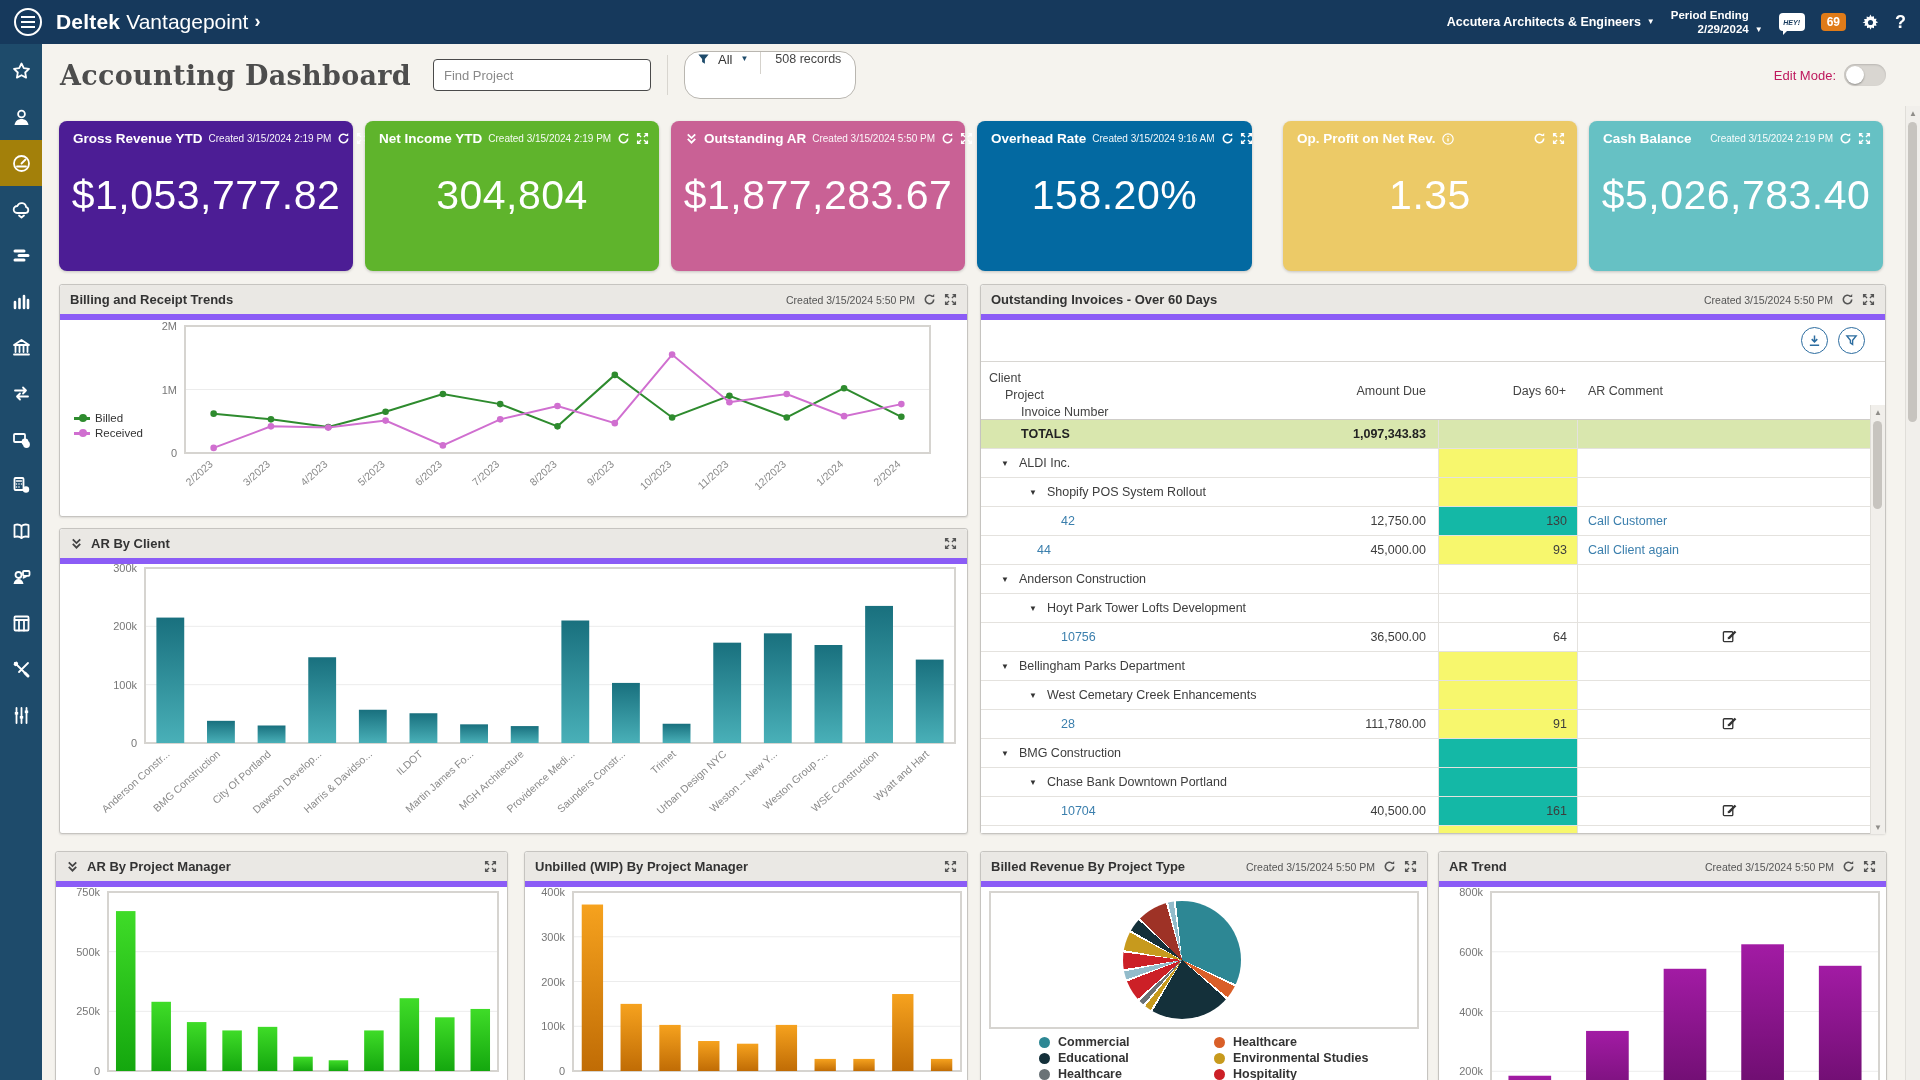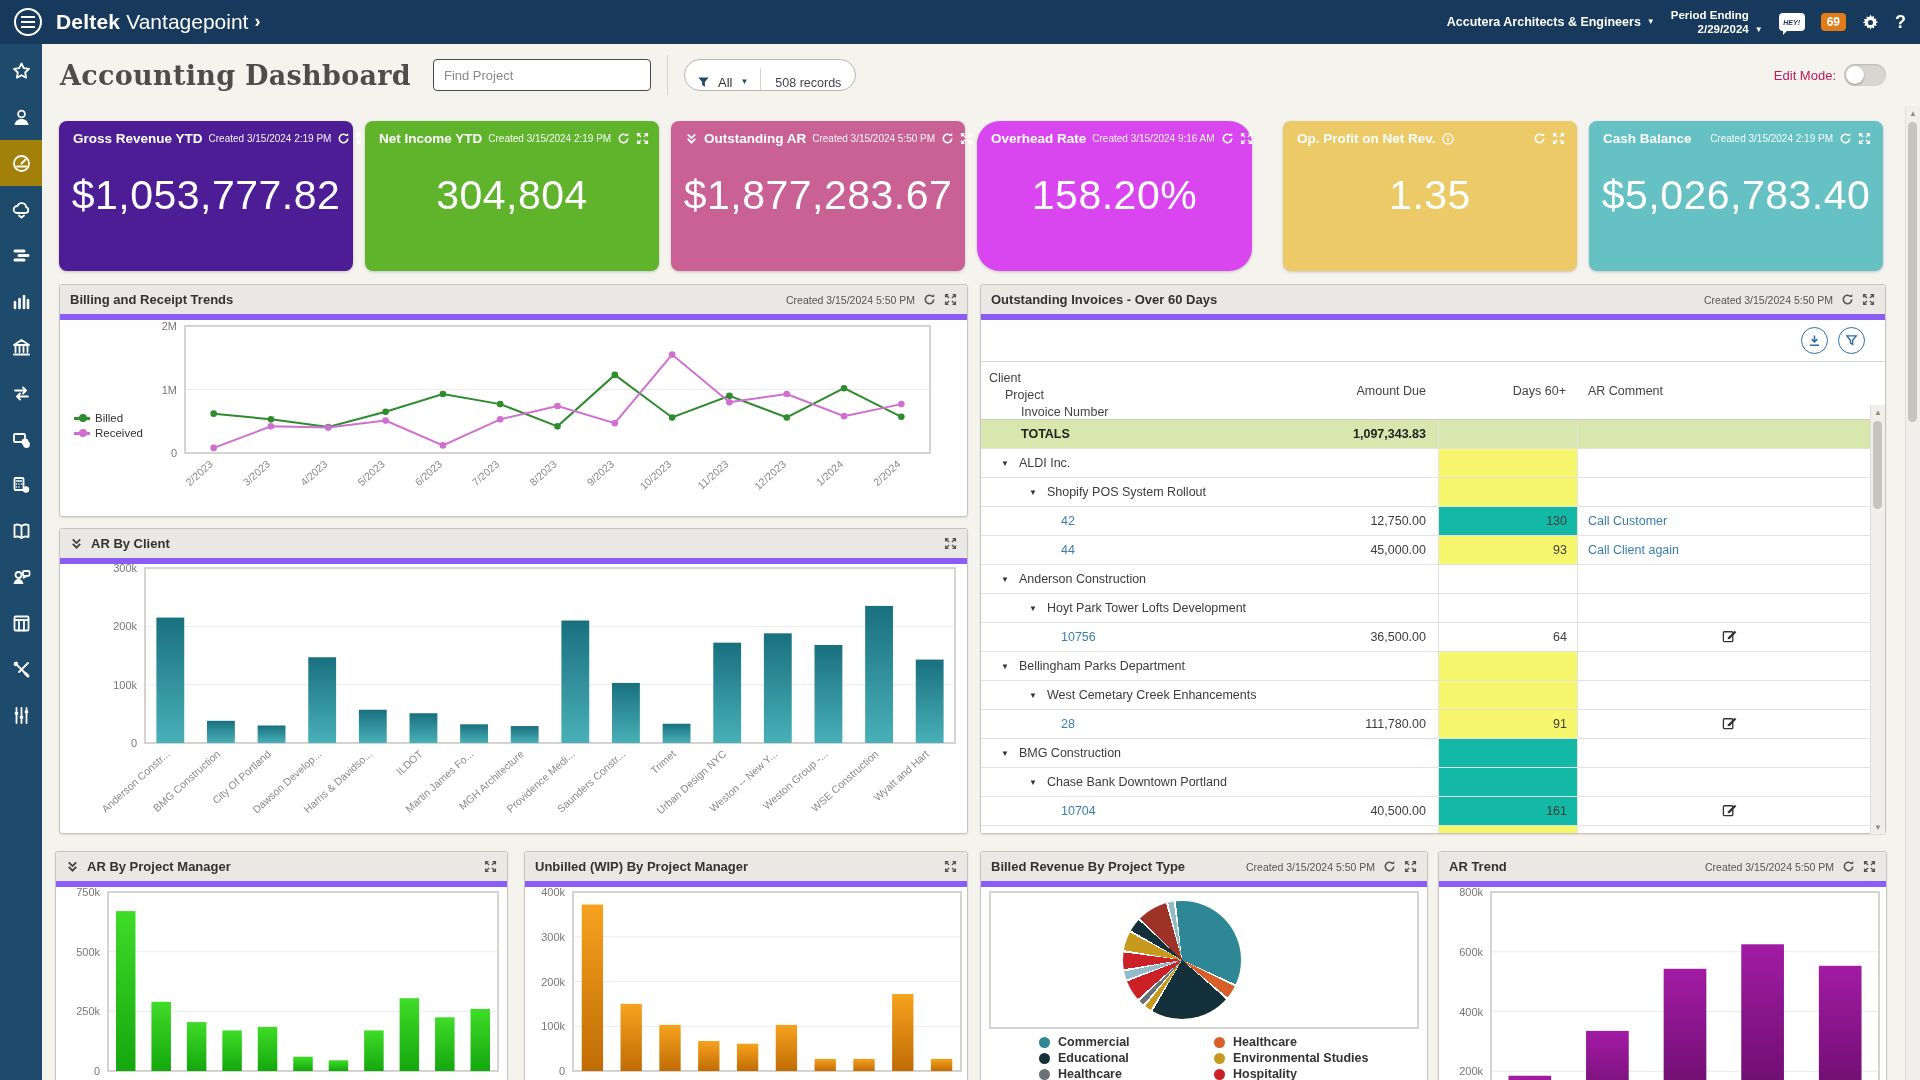--- a/index.html
+++ b/index.html
@@ -24,21 +24,21 @@
 .sidebar{position:absolute;left:0;top:44px;width:42px;height:1036px;background:#1e4b6b;z-index:5;padding-top:4px}
 .sb-item{width:42px;height:46px;display:flex;align-items:center;justify-content:center;cursor:pointer}
 .sb-item.active{background:#a3800a}
 .sb-item svg{width:21px;height:21px;stroke:#fff;fill:none;stroke-width:1.8;stroke-linecap:round;stroke-linejoin:round}
 
 .toolbar{position:absolute;left:42px;top:44px;width:1878px;height:62px;display:flex;align-items:center;z-index:4}
 .page-title{font-family:"DejaVu Serif",serif;font-weight:700;font-size:27px;color:#4d4d4d;margin-left:18px;letter-spacing:.3px}
 .find{margin-left:22px;width:218px;height:32px;border:1px solid #4a4a4a;border-radius:4px;padding:0 10px;font-size:13px;background:#fff;color:#333}
 .find::placeholder{color:#8a8a8a}
 .tool-sep{width:1px;height:40px;background:#d8d5cf;margin:0 16px}
-.filterbox{height:32px;border:1px solid #b9b6b0;border-radius:16px;background:#fff;display:flex;align-items:flex-end}
+.filterbox{height:48px;border:1px solid #b9b6b0;border-radius:16px;background:#fff;display:flex;align-items:flex-start}
 .filterbox .seg1{display:flex;align-items:center;gap:8px;padding:0 12px;cursor:pointer}
 .filterbox .seg1 .txt{font-size:13px;color:#333}
 .filterbox .sepv{width:1px;height:22px;background:#d5d2cc}
 .filterbox .seg2{padding:0 14px;font-size:12.5px;color:#444}
 .editmode{margin-left:auto;margin-right:34px;display:flex;align-items:center;gap:8px}
 .editmode .lbl{font-size:13px;color:#be185d}
 .toggle{width:42px;height:22px;background:#d9d6d1;border-radius:11px;position:relative;cursor:pointer;box-shadow:inset 0 1px 2px rgba(0,0,0,.15)}
 .toggle .knob{position:absolute;left:2px;top:2px;width:18px;height:18px;border-radius:50%;background:#fff;box-shadow:0 1px 2px rgba(0,0,0,.35)}
 
 .kpi{position:absolute;top:121px;height:150px;border-radius:8px;color:#fff;box-shadow:0 1px 3px rgba(0,0,0,.2)}
@@ -305,21 +305,21 @@
           </svg>
         </span>
         <span class="wicon">
           <svg viewBox="0 0 16 16" stroke="#fff" stroke-width="1.7" fill="none">
             <path d="M2 5.5V2h3.5M10.5 2H14v3.5M14 10.5V14h-3.5M5.5 14H2v-3.5M2 2l4.2 4.2M14 2 9.8 6.2M14 14 9.8 9.8M2 14l4.2-4.2"></path>
           </svg>
         </span>
       </div>
       <div class="kpi-value">$1,877,283.67</div>
     </div>
-    <div class="kpi" style="left: 977px; width: 275px; background: #d946ef; border-radius: 23px;">
+    <div class="kpi" style="left: 977px; width: 275px; background: #0369a1;">
       <div class="kpi-h">
         <span class="kpi-title">Overhead Rate</span>
         <span class="kpi-created">Created 3/15/2024 9:16 AM</span>
         <span class="wicon">
           <svg viewBox="0 0 16 16">
             <path d="M13.2 8a5.2 5.2 0 1 1-1.5-3.7" fill="none" stroke="#fff" stroke-width="2"></path>
             <path d="M13.8 1.2v3.6h-3.6z" fill="#fff"></path>
           </svg>
         </span>
         <span class="wicon">
@@ -590,21 +590,21 @@
           <span class="ilink" style="margin-left:80px">42</span>
         </div>
         <div class="amt">12,750.00</div>
         <div class="days r">130</div>
         <div class="cmt">
           <span class="ilink">Call Customer</span>
         </div>
       </div>
       <div class="trow">
         <div>
-          <span class="ilink" style="margin-left:80px">44</span>
+          <span class="ilink" style="margin-left:56px">44</span>
         </div>
         <div class="amt">45,000.00</div>
         <div class="days y">93</div>
         <div class="cmt">
           <span class="ilink">Call Client again</span>
         </div>
       </div>
       <div class="trow">
         <div>
           <span class="tri" style="margin-left:20px">▼</span>

